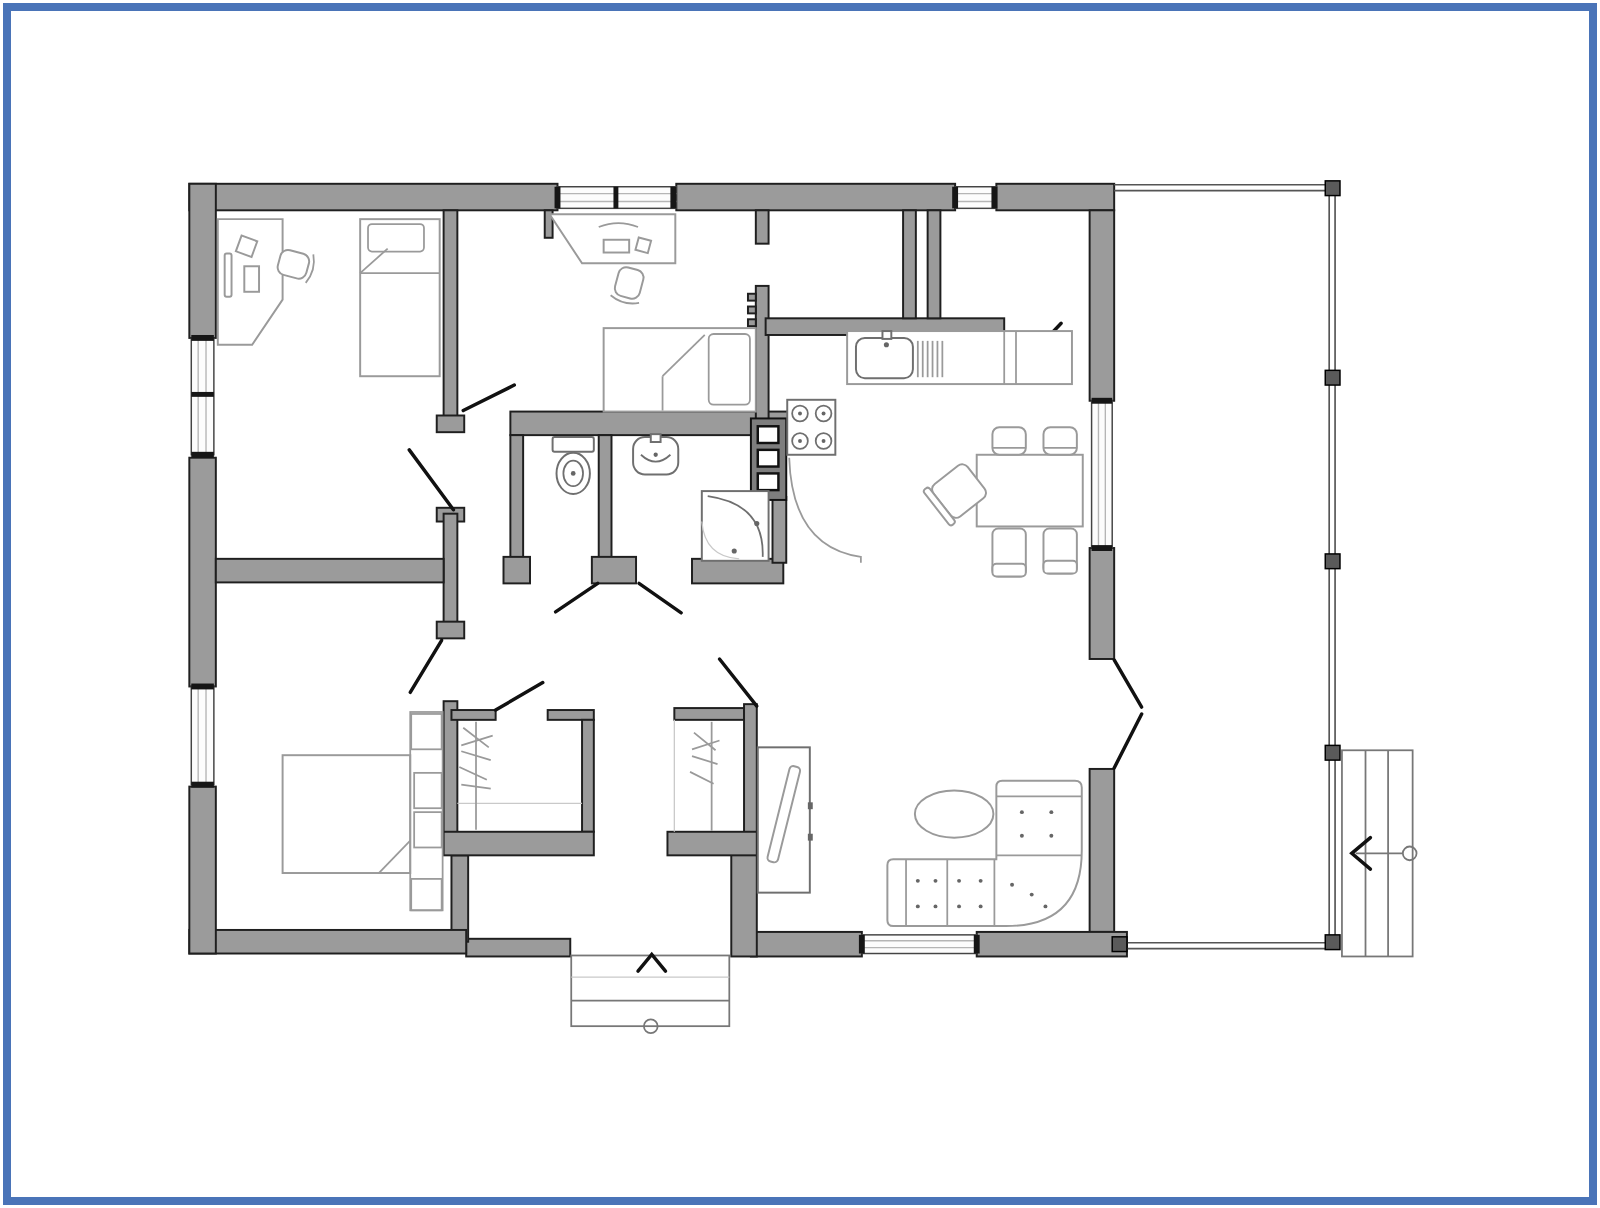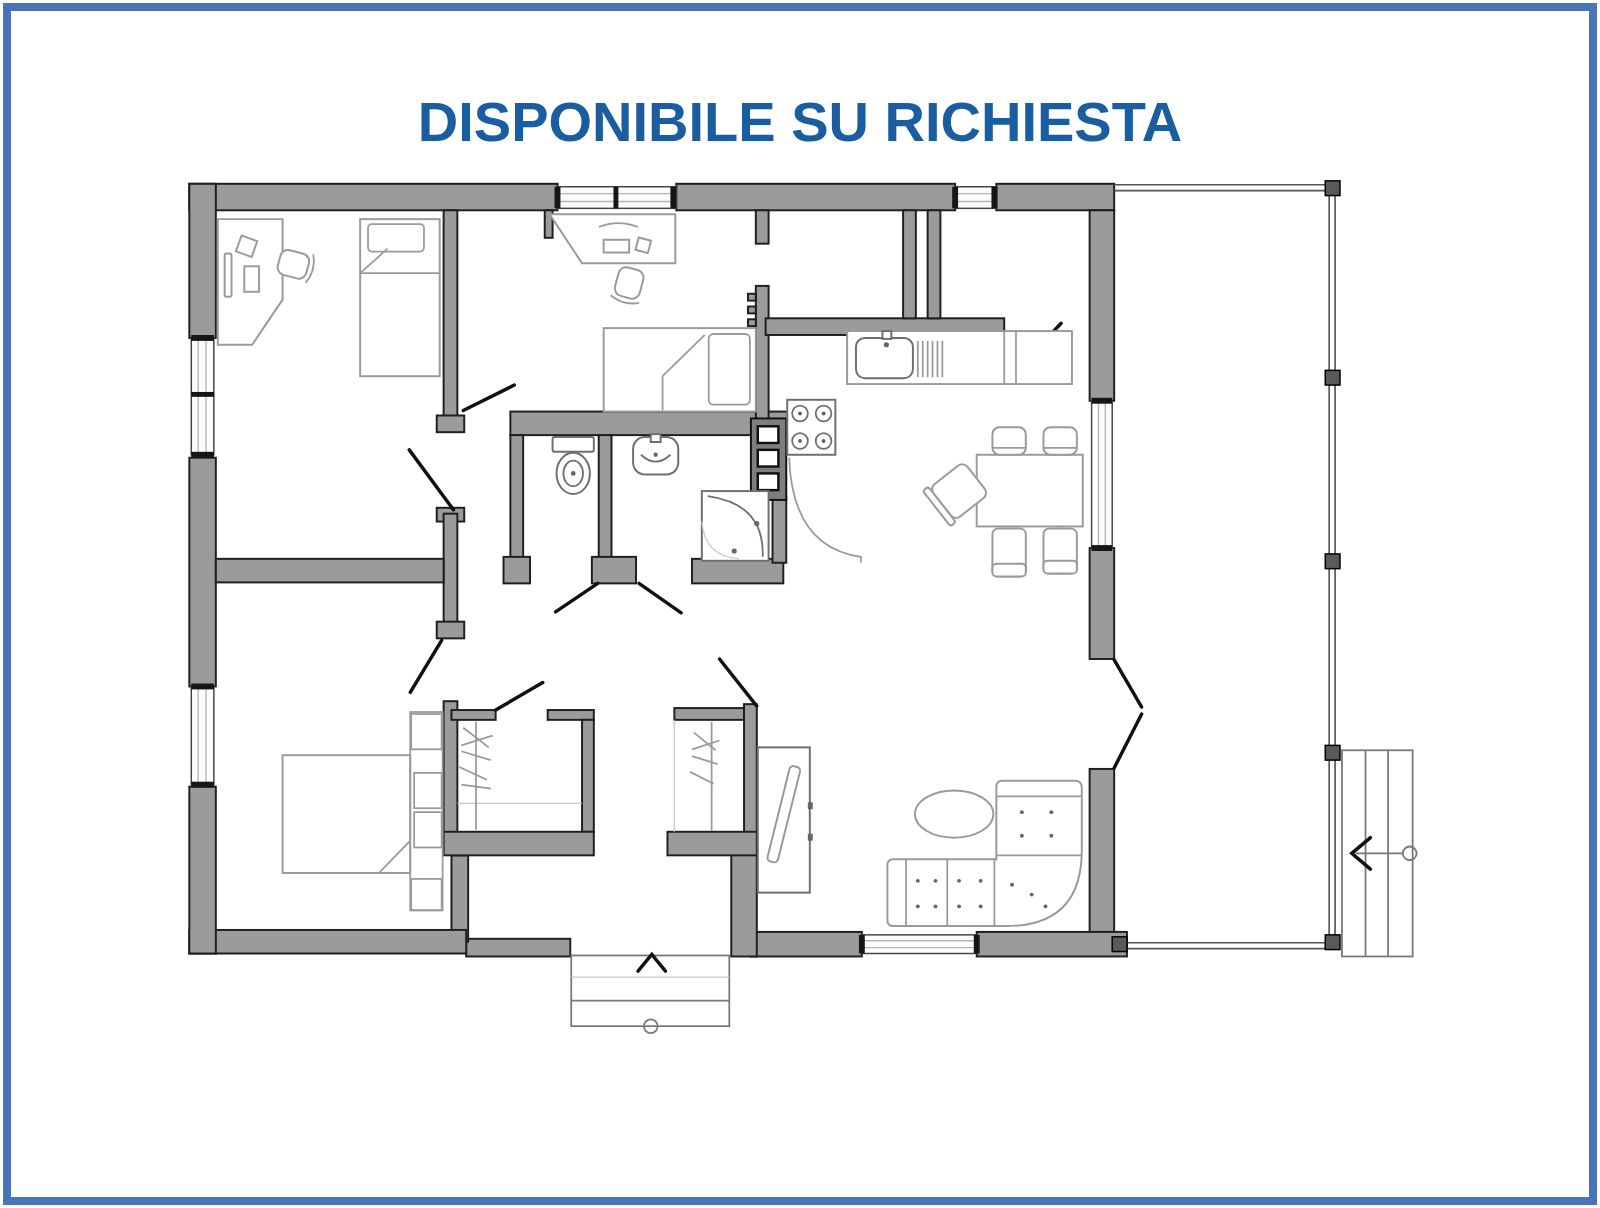--- a/index.html
+++ b/index.html
@@ -22,21 +22,20 @@
   .dot{fill:#666;}
   .thin{stroke:#c9c9c9;stroke-width:1.3;fill:none;}
   .ter{stroke:var(--terrace_line,#555);stroke-width:1.7;fill:none;}
   .post{fill:#5a5a5a;stroke:#000;stroke-width:1.5;}
   .stair{stroke:#777;stroke-width:1.8;fill:none;}
 </style>
 </head>
 <body>
 
 <div class="frame">
-  <div class="title">DISPONIBILE SU RICHIESTA</div>
 
   <svg viewBox="0 0 1600 1208">
     <defs>
       <g id="ochair">
         <rect class="f" x="-15" y="-13" width="30" height="26" rx="8"></rect>
         <path class="fl" d="M 17 -15 Q 24 0 17 15"></path>
       </g>
     </defs>
 
     <g>

